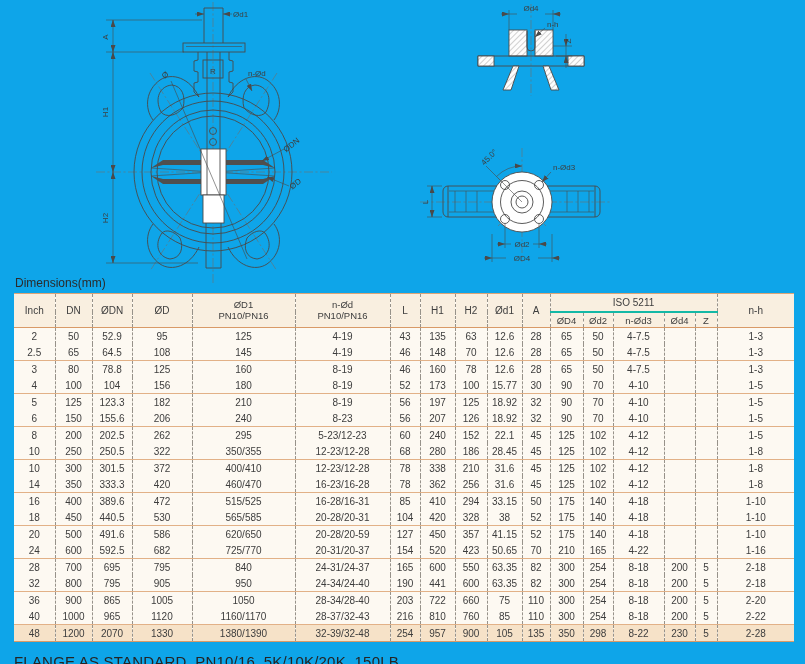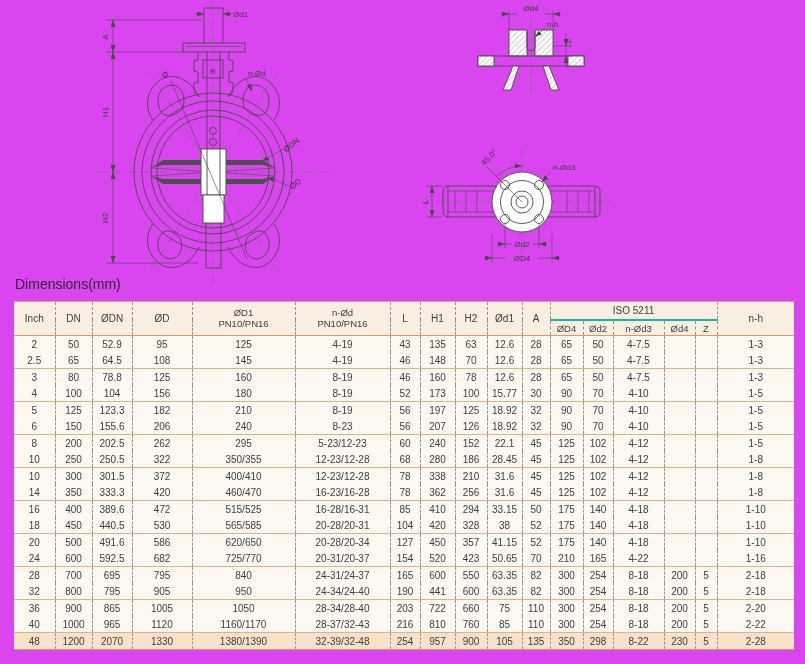--- a/index.html
+++ b/index.html
@@ -1,26 +1,26 @@
 <!DOCTYPE html>
 <html><head>
 <meta charset="utf-8">
 <style>
   html,body { margin:0; padding:0; background:#fff; }
-  .page { position:relative; width:805px; height:664px; background:#d946ef; overflow:hidden;
+  .page { position:relative; width:805px; height:664px; background:#0ea5e9; overflow:hidden;
           font-family:"Liberation Sans", sans-serif; color:#3d3d3d; }
   svg.drawings { position:absolute; top:0; left:0; }
   svg .ln { stroke:#4a4a4a; stroke-width:0.9; fill:none; }
   svg .tn { stroke:#4a4a4a; stroke-width:0.6; fill:none; }
   svg .cl { stroke:#6f6f6f; stroke-width:0.6; fill:none; stroke-dasharray:9 2.5 2 2.5; }
   svg .dk { fill:#4f4f4f; stroke:none; }
   svg .wh { fill:#ffffff; stroke:#4a4a4a; stroke-width:0.9; }
   svg text { font-family:"Liberation Sans", sans-serif; font-size:8px; fill:#3d3d3d; }
   .content { position:absolute; left:14px; top:276px; width:780px; }
-  .caption { font-size:14px; color:#2b2b2b; margin:0 0 9px 1px; }
+  .caption { font-size:12px; color:#2b2b2b; margin:0 0 3px 1px; }
   table { border-collapse:collapse; table-layout:fixed; width:780px; background:#fdf9f2;
           border-top:1px solid #dca578; border-bottom:1.5px solid #d99a67; font-size:10px; }
   th, td { padding:0; margin:0; text-align:center; vertical-align:middle; font-weight:normal;
            color:#3d3d3d; border-left:1px dashed #97928a; overflow:hidden; white-space:nowrap; }
   tr > th:first-child, tr > td:first-child { border-left:none;text-align:center; }
   tr.subhead th:first-child { border-left:1px dashed #97928a; }
   thead th { background:#f9efe0; }
   tr.main th { height:17px; }
   tr.main th.h2l { font-size:9.5px; line-height:10.5px; }
   tr.main th[rowspan] { border-bottom:1.5px solid #d99a67; }
@@ -496,21 +496,21 @@
             <td></td>
             <td></td>
             <td>1-10</td>
           </tr>
           <tr>
             <td>20</td>
             <td>500</td>
             <td>491.6</td>
             <td>586</td>
             <td>620/650</td>
-            <td>20-28/20-34</td>
+            <td>20-28/20-59</td>
             <td>127</td>
             <td>450</td>
             <td>357</td>
             <td>41.15</td>
             <td>52</td>
             <td>175</td>
             <td>140</td>
             <td>4-18</td>
             <td></td>
             <td></td>

